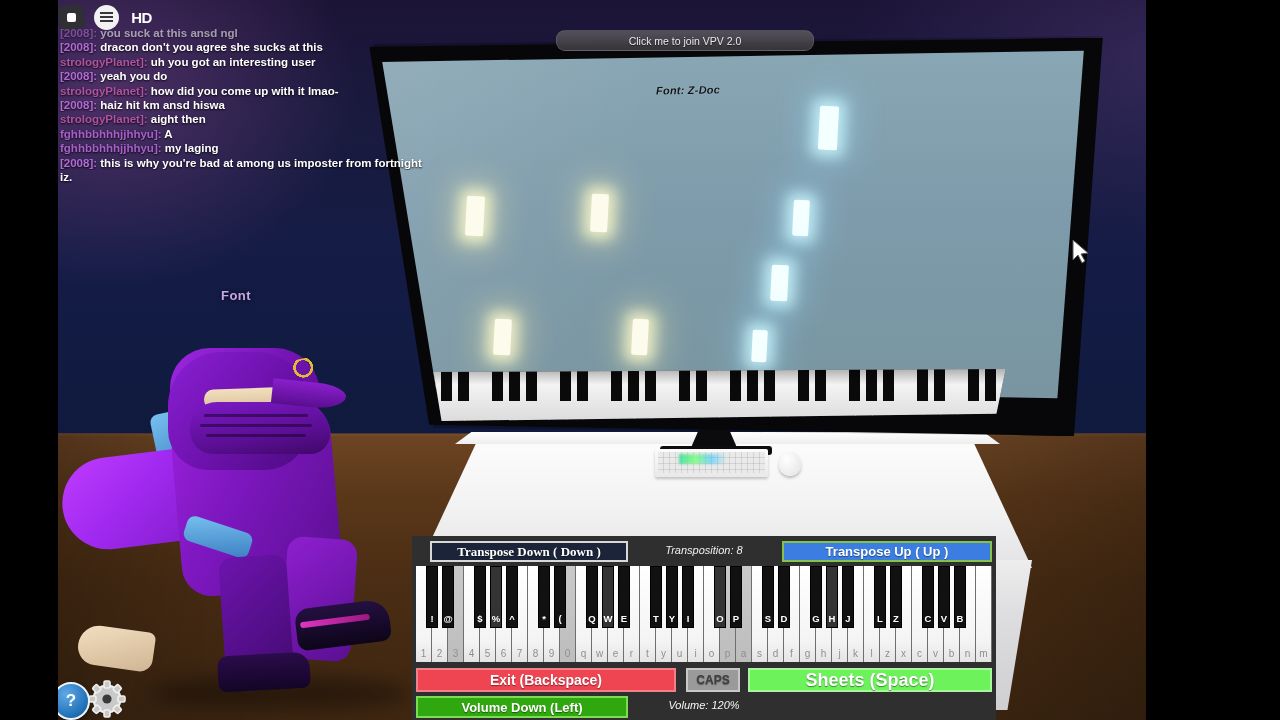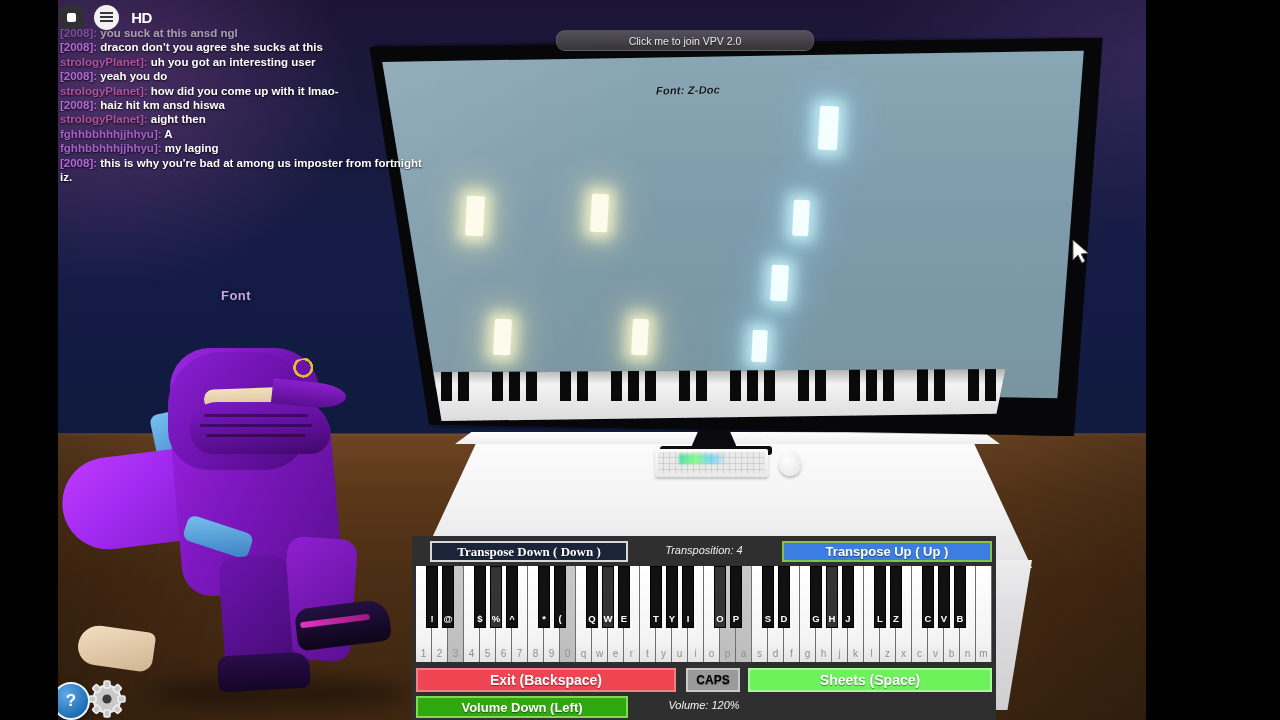--- a/index.html
+++ b/index.html
@@ -190,22 +190,22 @@
   .wk.hl{background:linear-gradient(180deg,#c9c9c9,#bdbdbd);}
   .wk-lbl{position:absolute;bottom:3px;left:0;right:0;text-align:center;font-size:10px;color:#8f8f8f;}
   .bk{position:absolute;top:0;height:62px;background:#111;z-index:3;box-sizing:border-box;
       border:1px solid #000;}
   .bk.hl{background:#343434;}
   .bk-lbl{position:absolute;bottom:3px;left:0;right:0;text-align:center;font-size:9.5px;color:#fff;font-weight:700;}
 
   .panel-row3{position:absolute;left:4px;top:132px;width:576px;height:24px;}
   .btn-exit{left:0;top:0;width:260px;height:24px;background:#ef4452;border:2px solid #f2808a;font-size:14px;}
   .btn-caps{left:270px;top:0;width:54px;height:24px;background:#9a9a9a;border:2px solid #c8c8c8;
-       color:#000000;font-size:12px;}
-  .btn-sheets{right:0;top:0;width:244px;height:24px;background:#6ef25c;border:2px solid #a7f79c;font-size:14px;}
+       color:#404040;font-size:12px;}
+  .btn-sheets{right:0;top:0;width:244px;height:24px;background:#6ef25c;border:2px solid #a7f79c;font-size:18px;}
 
   .panel-row4{position:absolute;left:4px;top:160px;width:576px;height:22px;}
   .btn-voldown{left:0;top:0;width:212px;height:22px;background:#2fa80f;border:2px solid #7ddd52;font-size:13px;}
   .btn-volup{right:0;top:0;width:212px;height:22px;background:#cfca21;border:2px solid #e4e063;font-size:13px;}
   .volume-lbl{position:absolute;left:50%;transform:translateX(-50%);top:3px;
        color:#f4f4f4;font-size:11px;font-style:italic;}
 </style>
 </head>
 <body>
 
@@ -385,21 +385,21 @@
           <rect x="11" y="-3" width="7" height="6" rx="1.5" transform="rotate(45)"></rect>
         </g>
         <circle r="4.6" fill="#3a3a3a"></circle>
       </g>
     </svg>
   </div>
 
   <div class="panel">
     <div class="panel-row1">
       <div class="btn btn-tdown">Transpose Down ( Down )</div>
-      <div class="transposition">Transposition: 4</div>
+      <div class="transposition">Transposition: 8</div>
       <div class="btn btn-tup">Transpose Up (  Up  )</div>
     </div>
 
     <div class="keys" id="panel-keys">
         <div class="wk" style="left: 0px; width: 16px;">
           <div class="wk-lbl">1</div>
         </div>
         <div class="wk" style="left: 16px; width: 16px;">
           <div class="wk-lbl">2</div>
         </div>

